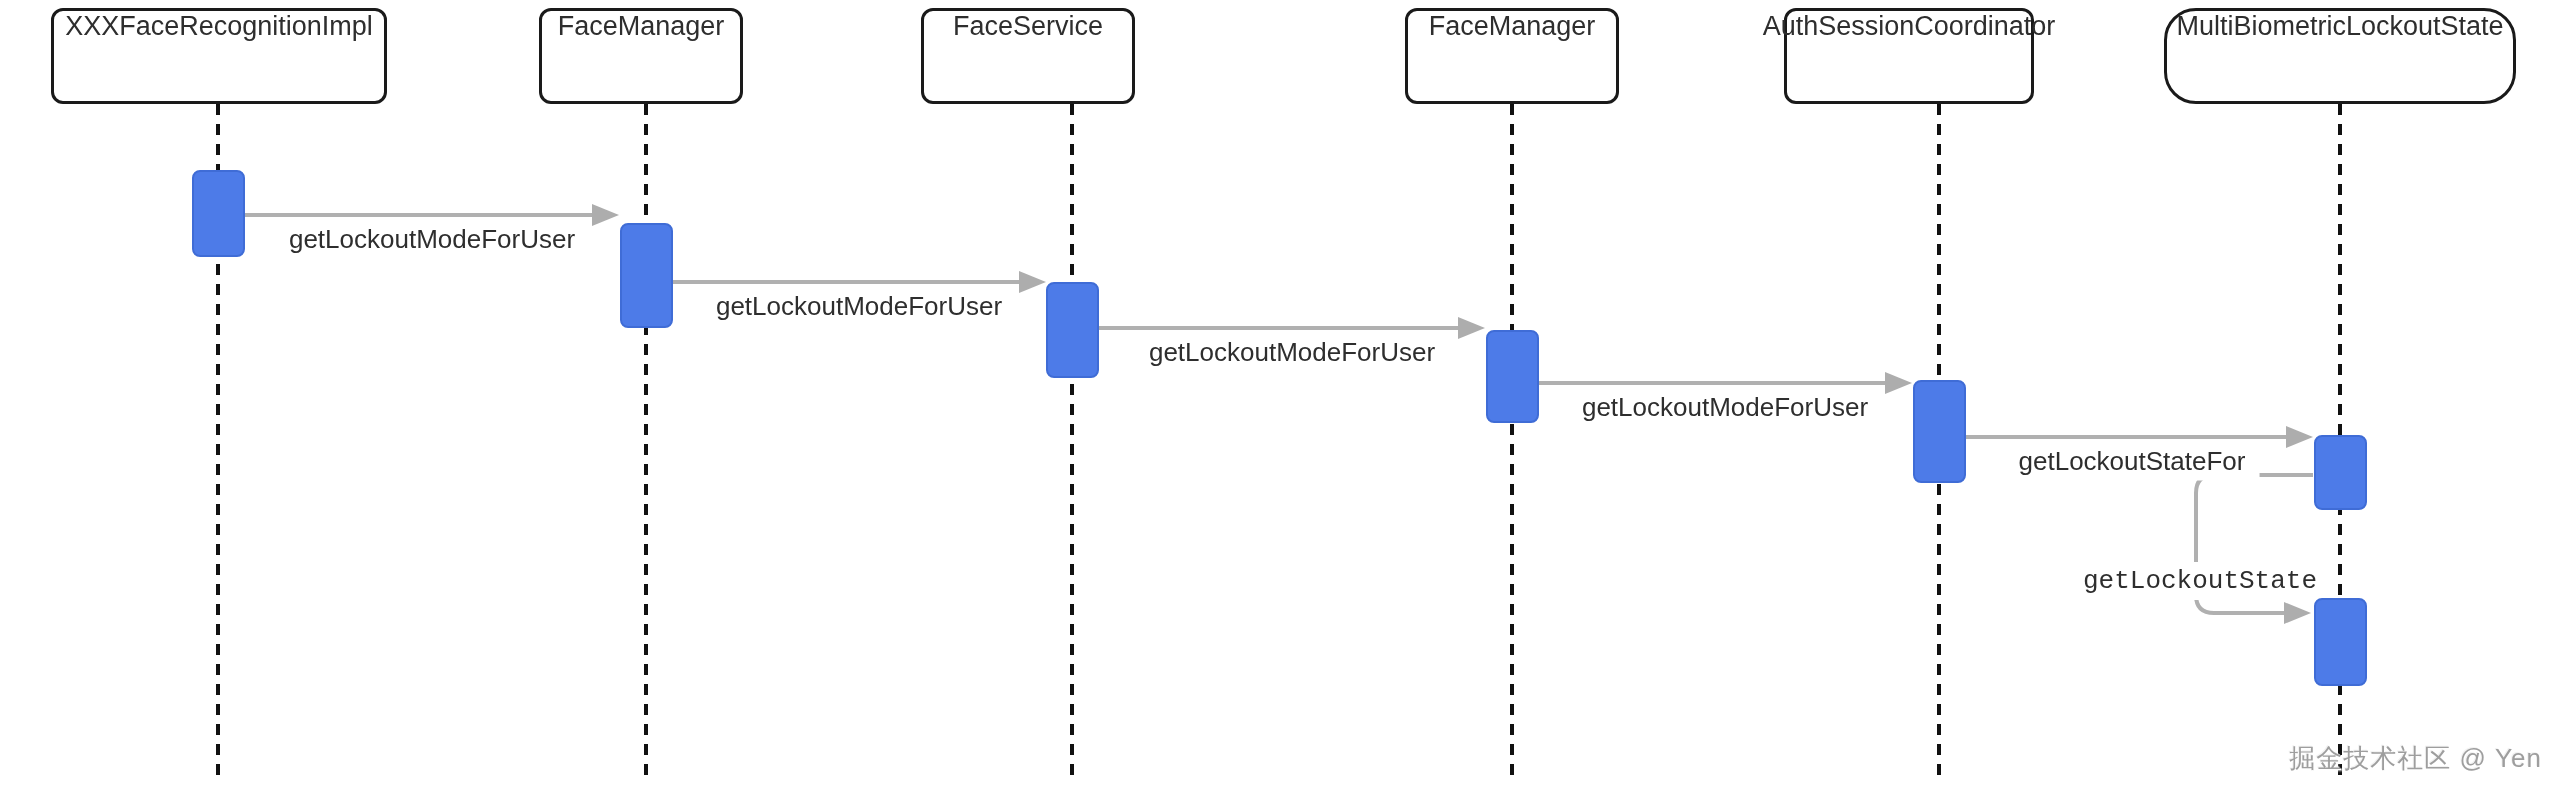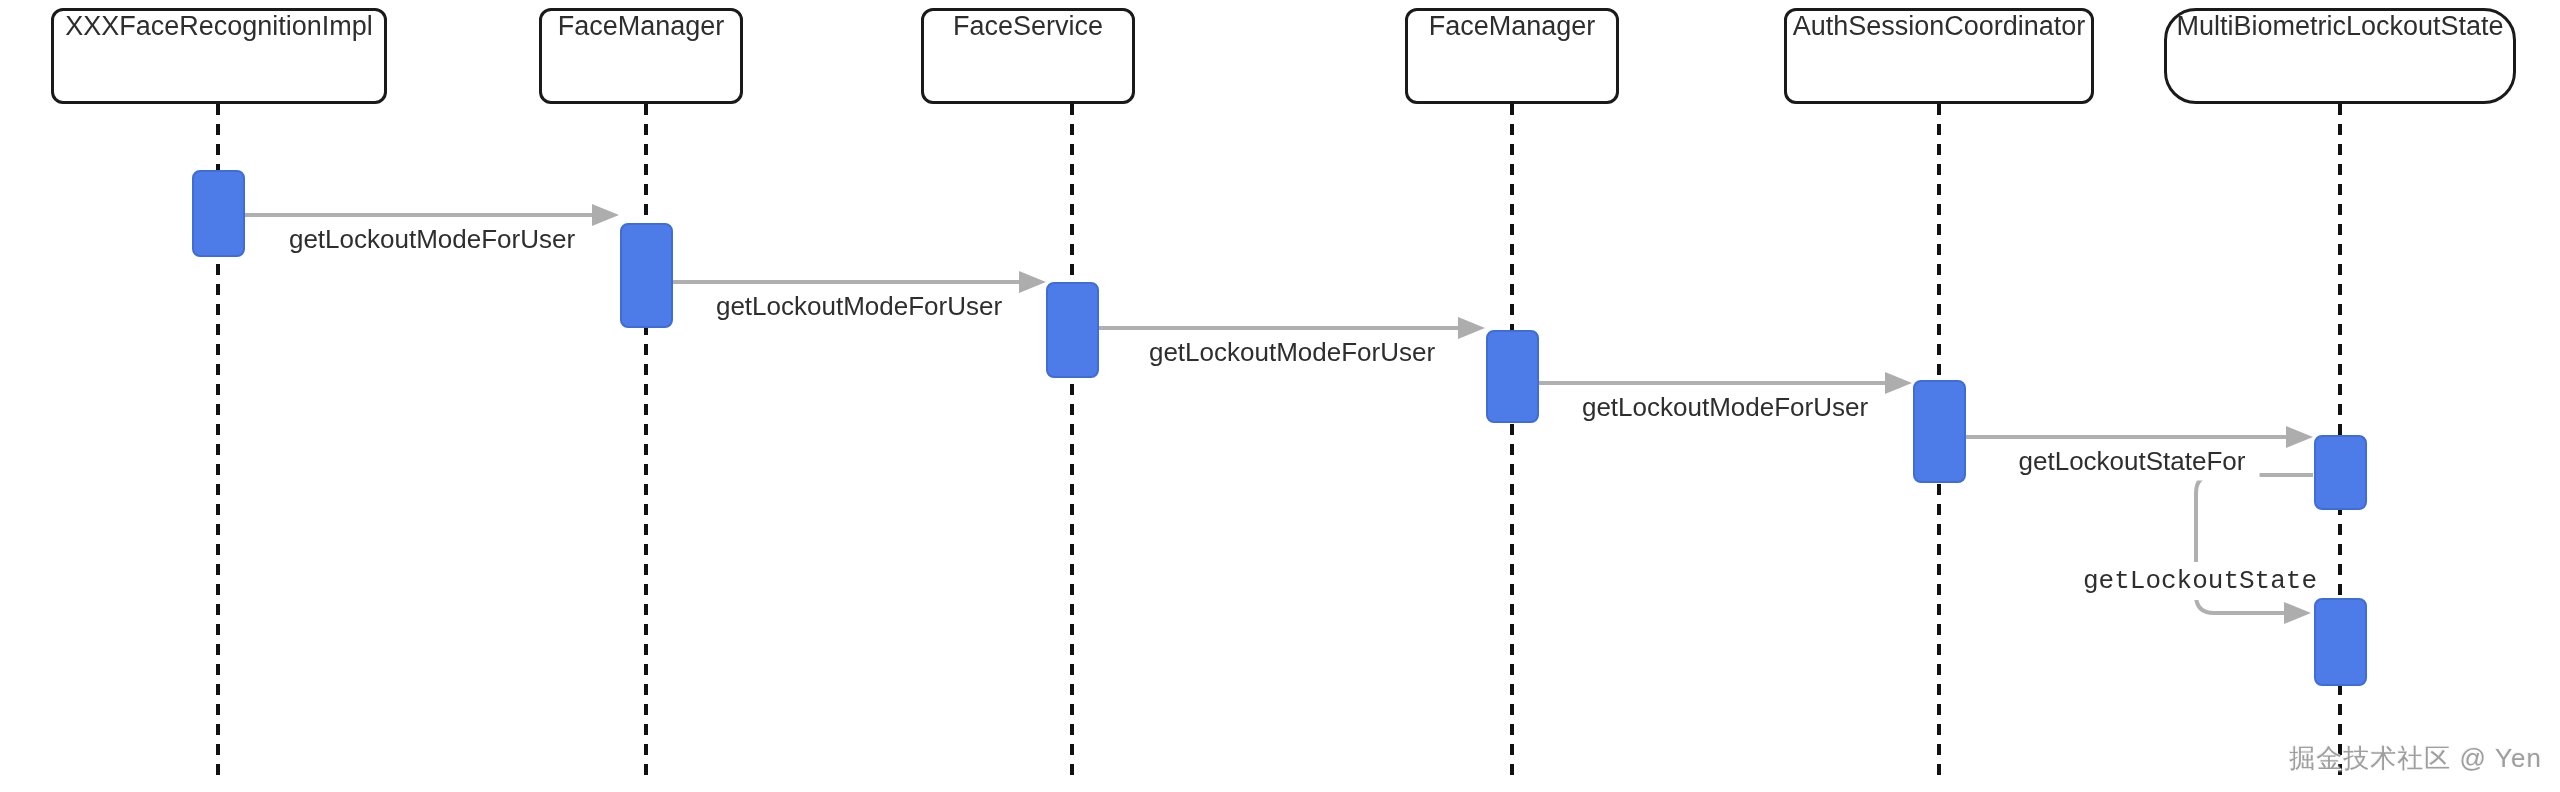--- a/index.html
+++ b/index.html
@@ -120,21 +120,21 @@
   </div>
   <div class="participant" style="left:539px; width:204px;">
     <span>FaceManager</span>
   </div>
   <div class="participant" style="left:921px; width:214px;">
     <span>FaceService</span>
   </div>
   <div class="participant" style="left:1405px; width:214px;">
     <span>FaceManager</span>
   </div>
-  <div class="participant" style="left:1784px; width:310px;">
+  <div class="participant" style="left:1784px; width:250px;">
     <span>AuthSessionCoordinator</span>
   </div>
   <div class="participant" style="left:2164px; width:352px;border-radius:32px;">
     <span>MultiBiometricLockoutState</span>
   </div>
 
   <div class="activation" style="left:192px; top:170px; height:87px;"></div>
   <div class="activation" style="left:620px; top:223px; height:105px;"></div>
   <div class="activation" style="left:1046px; top:282px; height:96px;"></div>
   <div class="activation" style="left:1486px; top:330px; height:93px;"></div>

